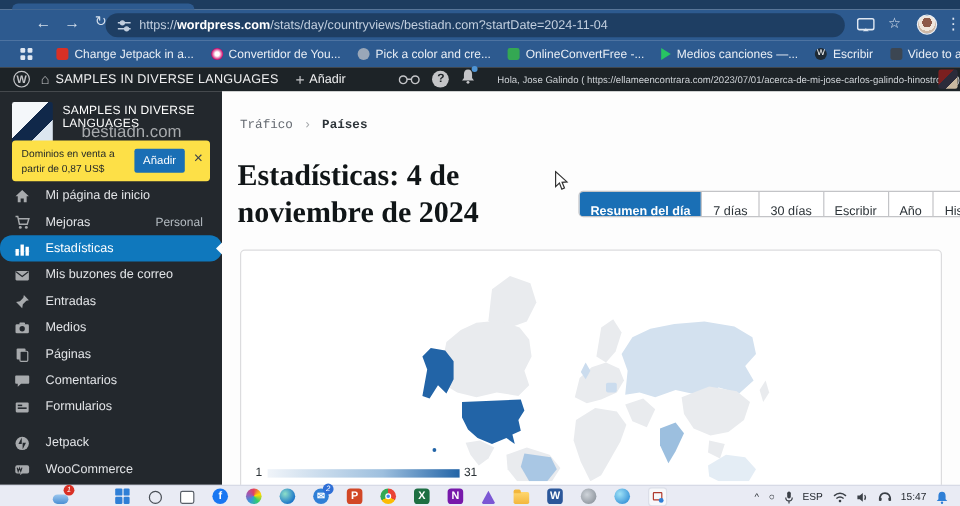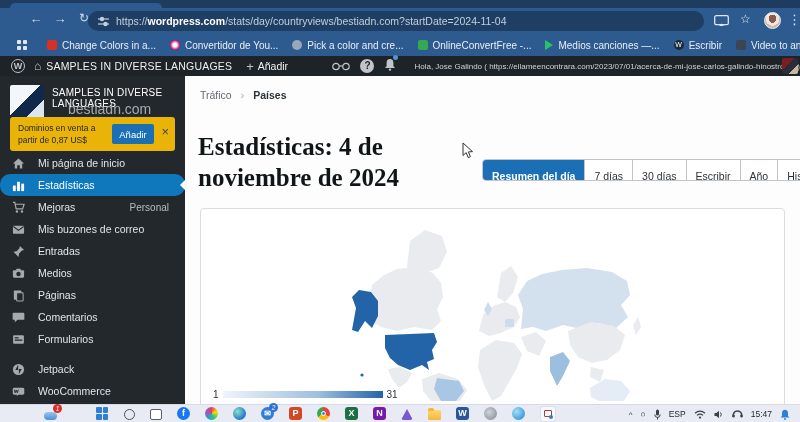--- a/index.html
+++ b/index.html
@@ -33,36 +33,36 @@
   .ab-add { font-size:10.5px; color:#f0f0f1; margin-left:4px; }
   .ab-greet { font-size:8px; color:#cfd3d7; white-space:nowrap; margin-left:10px; }
   .ab-avatar { position:absolute; right:2px; top:2px; width:16px; height:16px; border-radius:2px; background:linear-gradient(135deg,#7a1f1f 40%,#2b2b3a 40% 70%,#c9b8a0 70%); }
   .belldot { position:absolute; right:-2px; top:-2px; width:5px; height:5px; background:#4f94d4; border-radius:50%; }
 
   
   .sidebar { position:absolute; left:0; top:76px; width:185px; height:346px; background:#23282d; }
   .siteicon { position:absolute; left:10px; top:9px; width:34px; height:34px; border-radius:2px; background:linear-gradient(135deg,#f4f7fa 45%,#10284a 45% 72%,#dce6f0 72%); }
   .sitetitle { position:absolute; left:52px; top:11px; width:130px; font-size:10px; color:#ffffff; letter-spacing:.2px; }
   .sitedom { position:absolute; left:68px; top:25px; font-size:14px; color:#a7aaad; }
-  .offer { position:absolute; left:10px; top:41px; width:165px; height:34px; background:#eab308; border-radius:3px; }
+  .offer { position:absolute; left:10px; top:41px; width:165px; height:34px; background:#fde047; border-radius:3px; }
   .offer .txt { position:absolute; left:8px; top:5px; width:92px; font-size:8.5px; color:#1d2327; line-height:12px; }
   .offer .btn { position:absolute; left:102px; top:7px; width:42px; height:20px; background:#1a6fb5; color:#fff; font-size:9.5px; border:none; border-radius:2px; }
   .offer .x { position:absolute; right:6px; top:7px; font-size:13px; color:#3c434a; }
   .menu { position:absolute; left:0; top:76px; width:185px; }
   .mrow { position:relative; height:22px; display:flex; align-items:center; color:#e2e4e7; font-size:10.5px;border-radius:10px; }
   .mrow svg { position:absolute; left:12px; width:13px; height:13px; }
   .mrow .ml { margin-left:38px; }
   .mrow.sel { background:#0f78bd; color:#fff; }
   .badge { position:absolute; right:16px; font-size:10px; color:#b5bcc2; }
   .spark { position:absolute; right:14px; top:6px; }
   .notch { position:absolute; right:0; top:50%; transform:translateY(-50%); width:0; height:0; border-top:5px solid transparent; border-bottom:5px solid transparent; border-right:5px solid #fdfdfd; }
   .mgap { height:8px; }
 
   
-  .crumb { position:absolute; left:200px; top:89px; font-size:10.5px; color:#646970; display:flex; gap:9px; align-items:center; }
+  .crumb { position:absolute; left:200px; top:99px; font-size:10.5px; color:#646970; display:flex; gap:9px; align-items:center;font-family:Liberation Mono, monospace; }
   .crumb .cur { color:#2c3338; font-weight:bold; }
   .pagetitle { position:absolute; left:198px; top:131px; width:285px; font-family:"Liberation Serif", serif; font-size:25px; line-height:31px; color:#101517; }
   .tabsgrp { position:absolute; left:482px; top:159px; display:flex; height:22px; border:1px solid #c3c4c7; border-radius:4px; background:#fff; overflow:hidden; }
   .ptab { display:flex; align-items:center; padding:16px 9px; font-size:10.5px; color:#2c3338; border-left:1px solid #c3c4c7; white-space:nowrap; }
   .ptab:first-child { border-left:none; }
   .ptab.active { background:#1a6fb5; color:#fff; font-weight:bold; }
   .card { position:absolute; left:200px; top:208px; width:585px; height:214px; background:#ffffff; border:1px solid #dcdcde; border-radius:4px 4px 0 0; }
   .legend { position:absolute; left:12px; top:180px; display:flex; align-items:center; gap:4px; }
   .legend .lab { font-size:10px; color:#2c3338; }
   .lbar { width:160px; height:7px; background:linear-gradient(90deg,#f0f4f9,#9dbfde 60%,#2264a7); }
@@ -127,21 +127,21 @@
   <div class="bookbar">
     <span class="gridic">
         <i></i>
         <i></i>
         <i></i>
         <i></i>
       </span>
     <span class="vdiv"></span>
     <span class="bmk">
       <span class="fav" style="background:#d93025"></span>
-      <span class="lbl">Change Colors in a...</span>
+      <span class="lbl">Change Jetpack in a...</span>
     </span>
     <span class="bmk">
       <span class="fav circle" style="background:radial-gradient(circle,#fff 25%,#c06 70%)"></span>
       <span class="lbl">Convertidor de You...</span>
     </span>
     <span class="bmk">
       <span class="fav circle" style="background:#9aa7b8"></span>
       <span class="lbl">Pick a color and cre...</span>
     </span>
     <span class="bmk">
@@ -198,40 +198,40 @@
       <button class="btn">Añadir</button>
       <span class="x">×</span>
     </div>
     <div class="menu">
       <div class="mrow">
         <svg viewBox="0 0 14 14">
             <path d="M7 1.5 L13 7 L11 7 L11 12.5 L8.4 12.5 L8.4 9 L5.6 9 L5.6 12.5 L3 12.5 L3 7 L1 7 Z" fill="#a7aaad"></path>
           </svg>
         <span class="ml">Mi página de inicio</span>
       </div>
+      <div class="mrow">
+        <svg viewBox="0 0 14 14">
+            <path d="M1 1.5 L3 1.5 L4.5 8.5 L11.5 8.5 L13 3.5 L3.8 3.5" fill="none" stroke="#a7aaad" stroke-width="1.3"></path>
+            <circle cx="5.3" cy="11.3" r="1.3" fill="#a7aaad"></circle>
+            <circle cx="10.7" cy="11.3" r="1.3" fill="#a7aaad"></circle>
+          </svg>
+        <span class="ml">Mejoras</span>
+        <span class="badge">Personal</span>
+      </div>
       <div class="mrow sel">
         <svg viewBox="0 0 14 14">
             <rect x="1" y="7" width="3" height="6" fill="#fff"></rect>
             <rect x="5.5" y="3" width="3" height="10" fill="#fff"></rect>
             <rect x="10" y="5" width="3" height="8" fill="#fff"></rect>
           </svg>
         <span class="ml">Estadísticas</span>
         <svg class="spark" width="62" height="11" viewBox="0 0 62 11">
           <polyline points="0,10 8,9.4 16,10 24,9 30,10 36,9.4 42,10 47,2 49,8 53,10 58,9 62,10" fill="none" stroke="#ffffff" stroke-width="1" opacity="0.85"></polyline>
         </svg>
         <i class="notch"></i>
-      </div>
-      <div class="mrow">
-        <svg viewBox="0 0 14 14">
-            <path d="M1 1.5 L3 1.5 L4.5 8.5 L11.5 8.5 L13 3.5 L3.8 3.5" fill="none" stroke="#a7aaad" stroke-width="1.3"></path>
-            <circle cx="5.3" cy="11.3" r="1.3" fill="#a7aaad"></circle>
-            <circle cx="10.7" cy="11.3" r="1.3" fill="#a7aaad"></circle>
-          </svg>
-        <span class="ml">Mejoras</span>
-        <span class="badge">Personal</span>
       </div>
       <div class="mrow">
         <svg viewBox="0 0 14 14">
             <rect x="1" y="3" width="12" height="8.5" rx="1" fill="#a7aaad"></rect>
             <path d="M1.5 3.8 L7 8 L12.5 3.8" fill="none" stroke="#23282d" stroke-width="1.1"></path>
           </svg>
         <span class="ml">Mis buzones de correo</span>
       </div>
       <div class="mrow">
         <svg viewBox="0 0 14 14">

